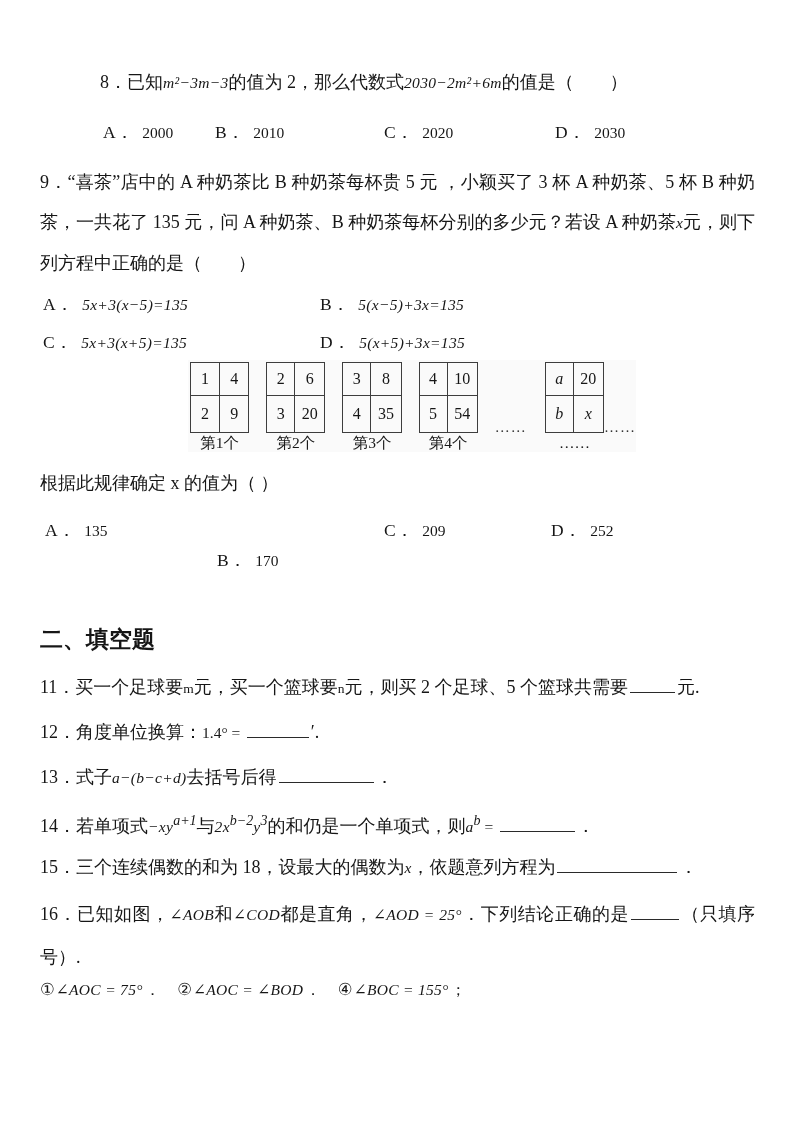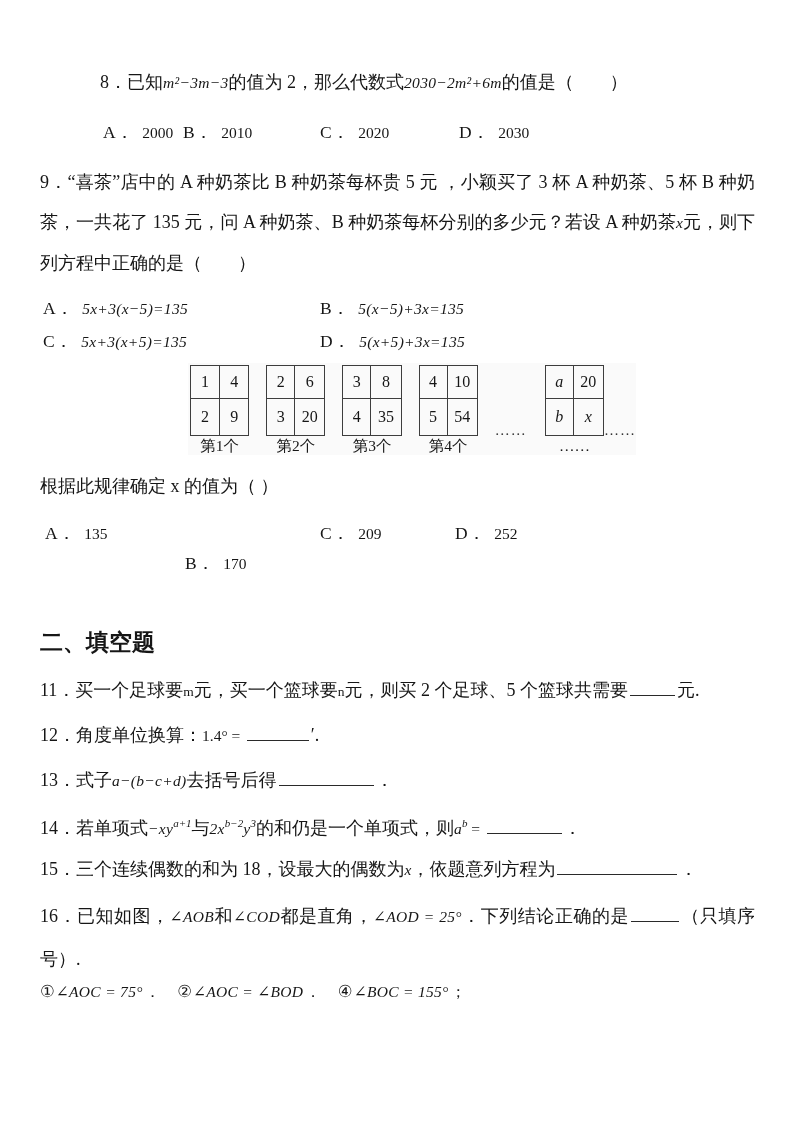--- a/index.html
+++ b/index.html
@@ -16,29 +16,29 @@
     overflow:hidden;
     background:#ffffff;
   }
   p { margin:0; }
   .qtext { font-size:18px; line-height:37px; }
   .q8line { margin-left:60px; }
   .mexp { font-style:italic; font-size:15.5px; letter-spacing:0.3px; }
   .mvar { font-style:italic; font-size:15.5px; }
   .msmall { font-size:13.5px; }
   .mnum { font-size:15.5px; }
-  .msup { font-style:italic; font-size:11px;text-align:right; }
+  .msup { font-style:italic; font-size:14px;text-align:right; }
   .olabel { font-size:17.5px; }
-  .optrow { display:flex; font-size:17.5px; line-height:24px; }
+  .optrow { display:flex; font-size:17.5px; line-height:24px;gap:32px; }
   .opt { white-space:nowrap; }
   .opt .val { margin-left:9px; }
   .q8opts { margin:19px 0 0 63px; }
   .q8opts .o0 { width:80px; } .q8opts .o1 { width:137px; } .q8opts .o2 { width:139px; }
   .q9para { margin-top:17px; line-height:40px; text-align:justify; }
-  .q9opts { display:grid; grid-template-columns:277px auto; margin:9px 0 0 3px; font-size:17.5px; line-height:32px; }
+  .q9opts { display:grid; grid-template-columns:277px auto; row-gap:13px; margin:9px 0 0 3px; font-size:17.5px; line-height:24px; }
   .q10line { margin-top:19px; }
   .figure { margin:5px 0 0 148px; display:flex; align-items:flex-start; background:#fafafa; width:446px; padding:2px 0 0 2px; }
   .tblwrap { margin-right:17px; text-align:center; }
   .tblwrap.last { margin-left:18px; margin-right:0; }
   table.grid { border-collapse:collapse; }
   table.grid td {
     width:35px; height:32px; border:1.5px solid #3d3d3d;
     text-align:center; font-size:16px; padding:0;
   }
   table.grid tr.r2 td { height:36px; }

